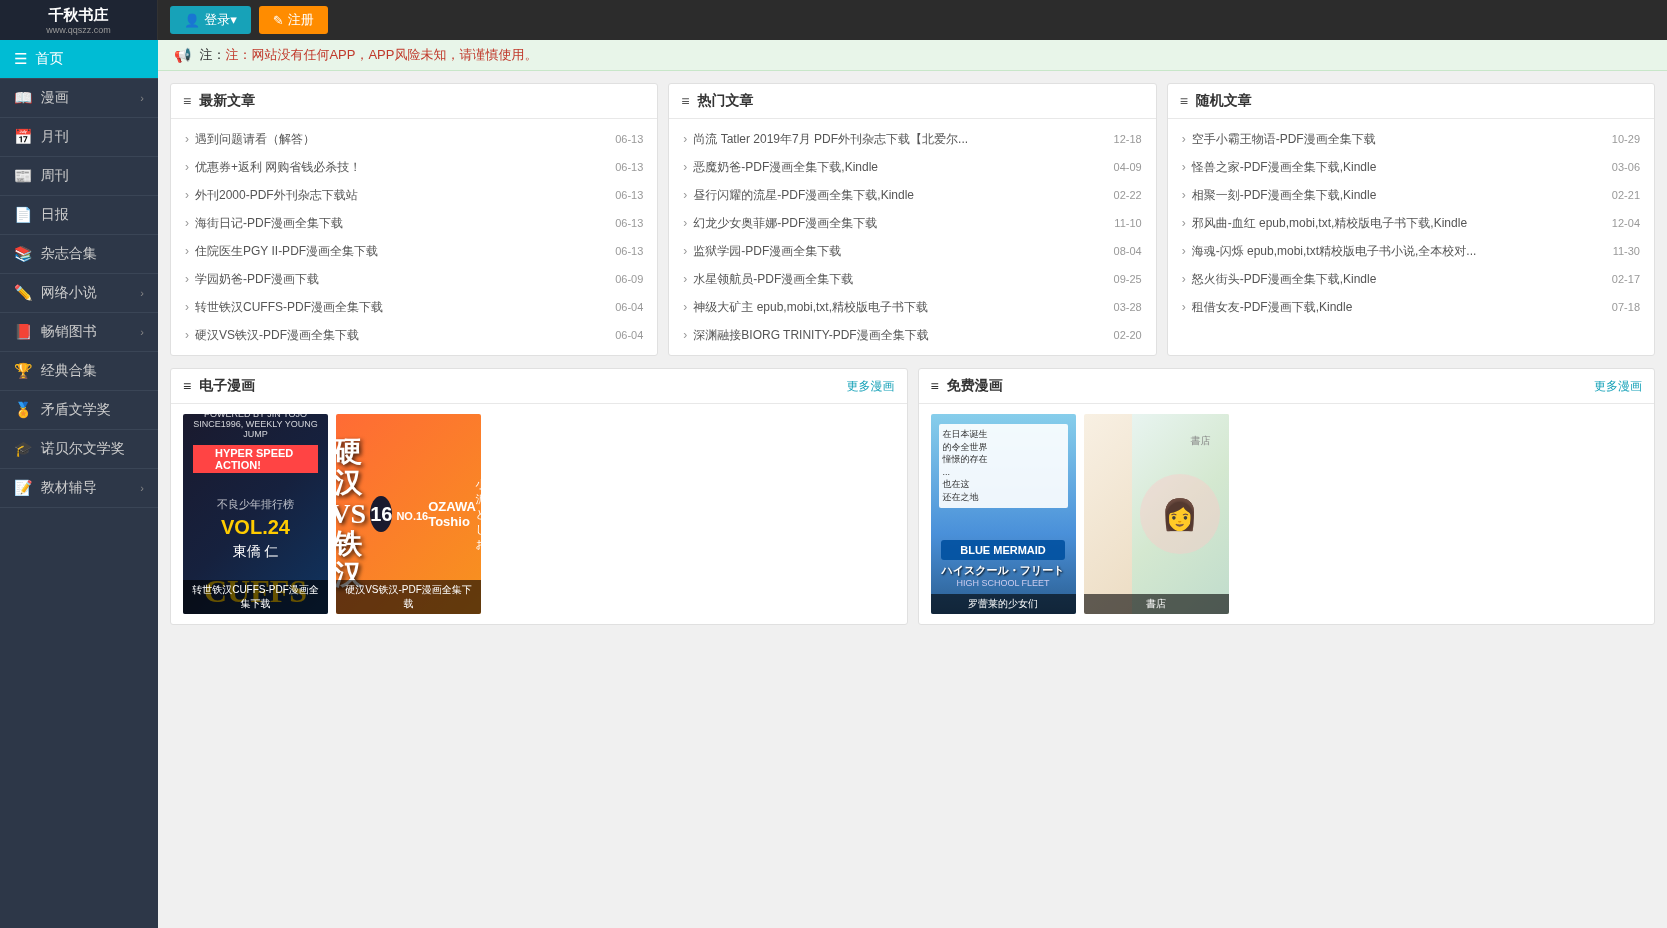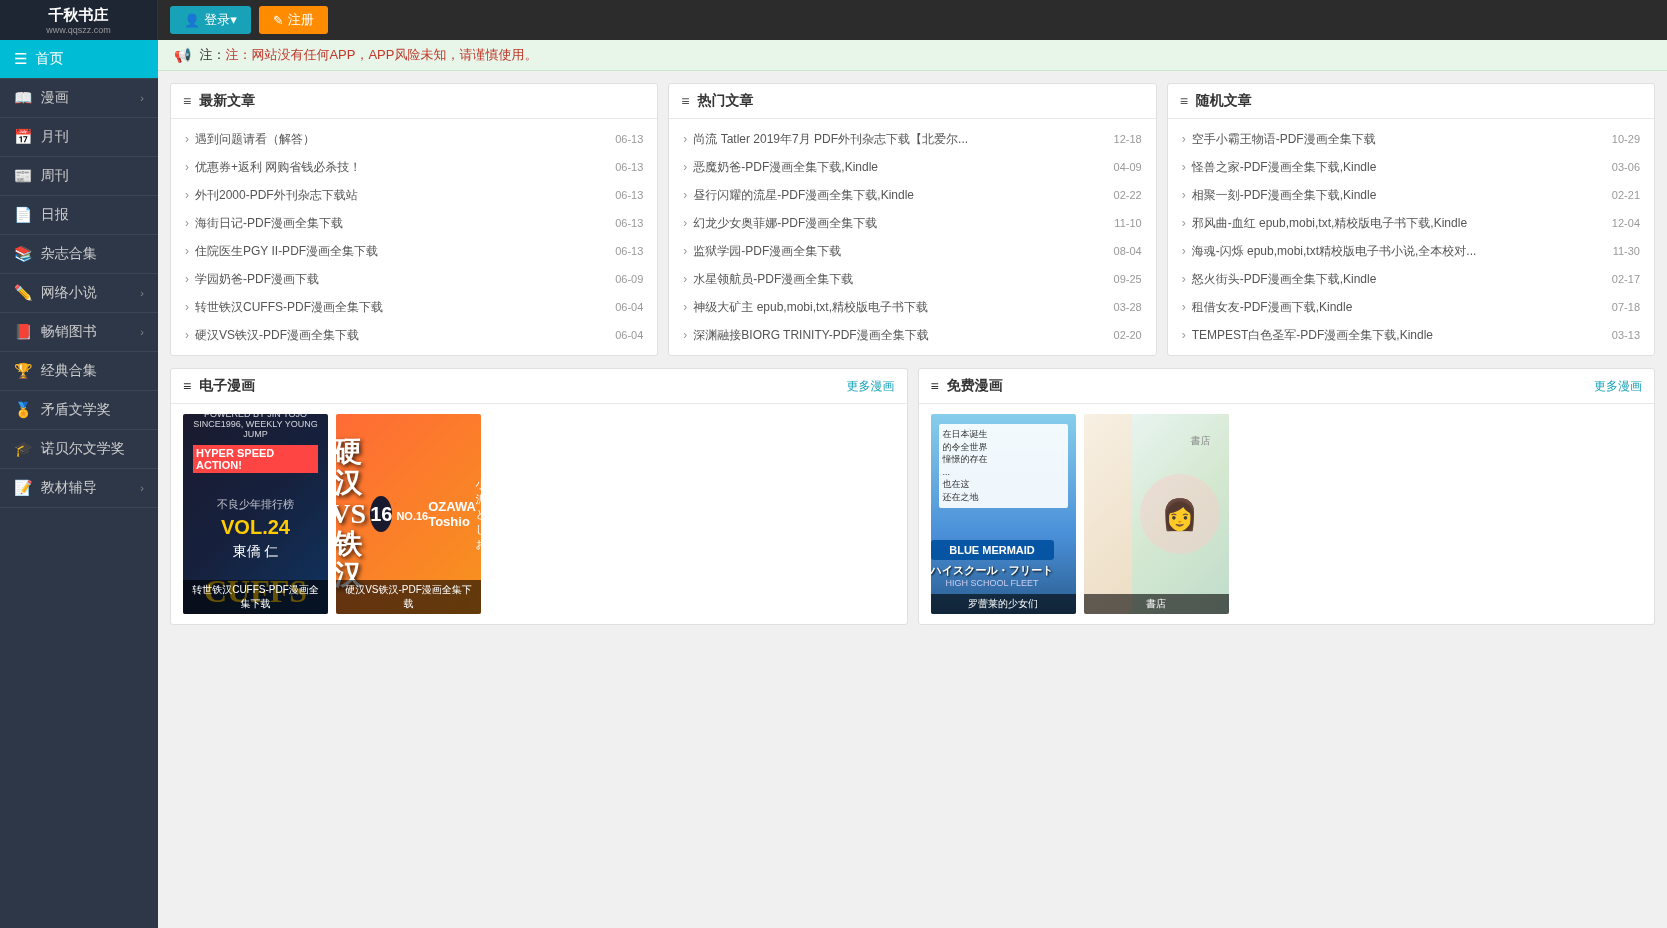--- a/index.html
+++ b/index.html
@@ -298,45 +298,41 @@
       <span class="article-date">11-30</span>
     </div>
               <div class="article-item">
       <span class="article-title">怒火街头-PDF漫画全集下载,Kindle</span>
       <span class="article-date">02-17</span>
     </div>
               <div class="article-item">
       <span class="article-title">租借女友-PDF漫画下载,Kindle</span>
       <span class="article-date">07-18</span>
     </div>
-              <div class="article-item">
-      <span class="article-title">TEMPEST白色圣军-PDF漫画全集下载,Kindle</span>
-      <span class="article-date">03-13</span>
-    </div>
             </div>
         </div>
 
       </div>
 
       <div class="manga-row">
 
         <div class="panel">
           <div class="manga-section-header">
             <div class="manga-section-title">
               <span>≡</span>
               <span>电子漫画</span>
             </div>
             <a class="more-link">更多漫画</a>
           </div>
           <div class="manga-covers">
 
             <div class="manga-cover cover-cuffs" style="position:relative;">
               <div style="width:100%;height:100%;display:flex;flex-direction:column;align-items:center;justify-content:center;padding:10px;">
                 <div style="color:#fff;font-size:9px;text-align:center;margin-bottom:6px;opacity:0.8;">"CUFFS" SECOND STORY<br>POWERED BY JIN TOJO<br>SINCE1996, WEEKLY YOUNG JUMP</div>
-                <div style="color:#ff4444;font-size:11px;font-weight:bold;background:#ff4444;color:#fff;padding:2px 3px;margin-bottom:20px;">HYPER SPEED ACTION!</div>
+                <div style="color:#ff4444;font-size:11px;font-weight:bold;background:#ff4444;color:#fff;padding:2px 22px;margin-bottom:20px;">HYPER SPEED ACTION!</div>
                 <div style="color:#fff;font-size:11px;margin:4px 0;opacity:0.7;">不良少年排行榜</div>
                 <div style="color:#ffcc00;font-size:20px;font-weight:bold;">VOL.24</div>
                 <div style="color:#fff;font-size:14px;font-family:serif;margin:4px 0;">東僑 仁</div>
                 <div style="color:#ffcc00;font-size:32px;font-weight:bold;font-family:serif;margin-top:8px;">CUFFS</div>
                 <div style="color:#aaa;font-size:12px;margin-top:2px;">辈世铁汉</div>
               </div>
               <div class="cover-label">转世铁汉CUFFS-PDF漫画全集下载</div>
             </div>
 
             <div class="manga-cover cover-hvt" style="position:relative;">
@@ -356,21 +352,21 @@
           <div class="manga-section-header">
             <div class="manga-section-title">
               <span>≡</span>
               <span>免费漫画</span>
             </div>
             <a class="more-link">更多漫画</a>
           </div>
           <div class="manga-covers">
 
             <div class="manga-cover cover-fleet" style="position:relative;">
-              <div style="width:100%;height:100%;display:flex;flex-direction:column;align-items:flex-start;justify-content:center;background:linear-gradient(180deg,#87ceeb 0%,#4a90d9 60%,#2a5d8f 100%);">
+              <div style="width:100%;height:100%;display:flex;flex-direction:column;align-items:center;justify-content:center;background:linear-gradient(180deg,#87ceeb 0%,#4a90d9 60%,#2a5d8f 100%);">
                 <div style="position:absolute;top:10px;left:8px;right:8px;background:rgba(255,255,255,0.9);padding:4px;border-radius:2px;font-size:9px;text-align:left;color:#333;line-height:1.4;">
                   在日本诞生<br>的令全世界<br>憧憬的存在<br>...<br>也在这<br>还在之地
                 </div>
                 <div style="margin-top:100px;text-align:center;">
                   <div style="background:rgba(0,80,160,0.9);color:#fff;padding:4px 0;border-radius:3px;font-size:11px;font-weight:bold;">BLUE MERMAID</div>
                   <div style="color:#fff;font-size:11px;font-weight:bold;margin-top:3px;text-shadow:1px 1px 2px #000;">ハイスクール・フリート</div>
                   <div style="color:#cce;font-size:9px;">HIGH SCHOOL FLEET</div>
                 </div>
               </div>
               <div class="cover-label">罗蕾莱的少女们</div>

